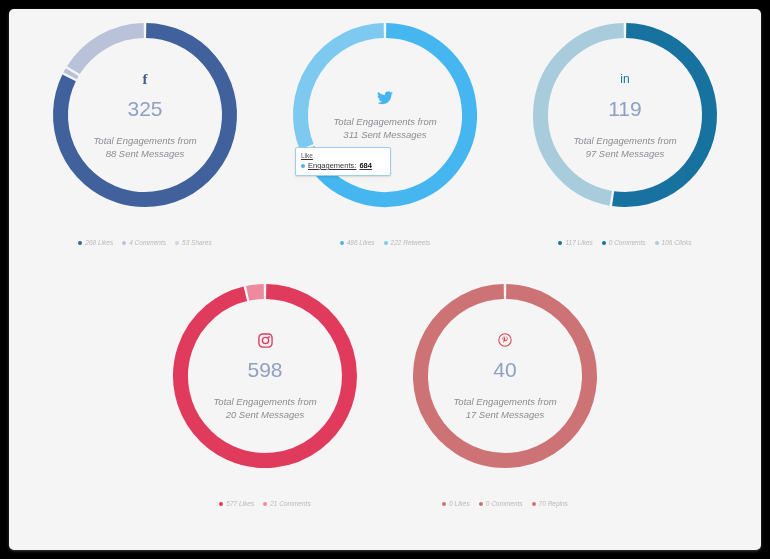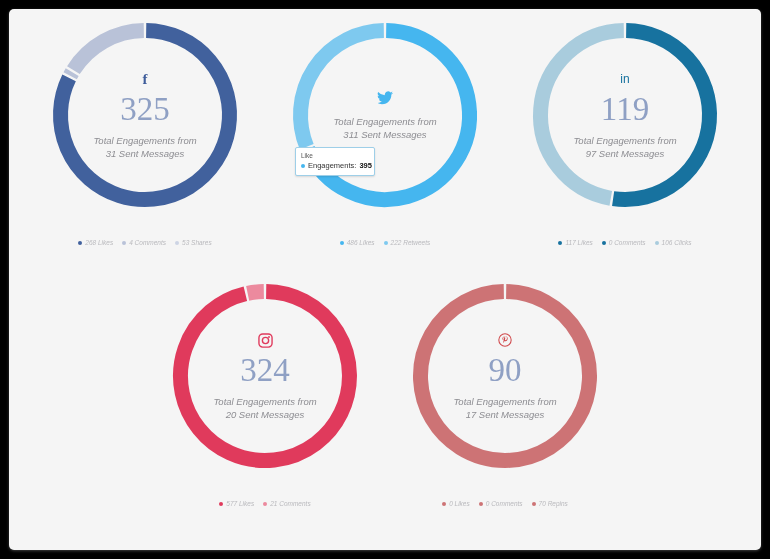--- a/index.html
+++ b/index.html
@@ -49,26 +49,25 @@
   }
   .brand-icon {
     height: 18px;
     line-height: 18px;
     margin-bottom: 2px;
     display: flex;
     align-items: center;
     justify-content: center;
   }
   .big-number {
-    font-size: 33px;
+    font-size: 21px;
     color: #8fa0c4;
     font-weight: 400;
     letter-spacing: 0px;
     line-height: 38px;
-    font-family: Liberation Serif, serif;
   }
   .sub {
     margin-top: 6px;
     font-size: 9.5px;
     font-style: italic;
     color: #8d8d92;
     text-align: center;
     line-height: 13px;
   }
   .legend {
@@ -82,27 +81,28 @@
     color: #b9b9bd;
     white-space: nowrap;
   }
   .legend-item { display: flex; align-items: center; gap: 3px; }
   .dot { width: 4px; height: 4px; border-radius: 50%; display: inline-block; }
   .tooltip {
     position: absolute;
     background: #ffffff;
     border: 1px solid #9ecfe8;
     border-radius: 2px;
-    padding: 3px 2px 4px 5px;
+    padding: 3px 18px 4px 5px;
     font-size: 7.5px;
     color: #333;
     box-shadow: 0 1px 2px rgba(0,0,0,0.12);
     z-index: 20;
     white-space: nowrap;
     font-style: normal;
+    text-decoration: underline;
   }
   .tooltip .tt-title { font-size: 6.5px; color: #555; line-height: 9px; }
   .tooltip .tt-row { display: flex; align-items: center; gap: 3px; line-height: 11px; }
   .tooltip .tt-label { font-size: 7.5px; color: #333; }
   .tooltip .tt-value { font-size: 7.5px; color: #111; font-weight: bold; }
   .row2 { margin-top: 24px; }
   .fb-glyph { font-weight: bold; font-size: 15px; font-family: "Liberation Serif", serif; }
   .li-glyph { font-weight: normal; font-size: 12px; }
 </style>
 </head>
@@ -115,21 +115,21 @@
           <svg width="200" height="200" viewBox="0 0 200 200">
             <path d="M 101.18 15.51 A 84.5 84.5 0 1 1 24.09 62.88" stroke="#41619d" stroke-width="15" fill="none"></path>
             <path d="M 25.16 60.77 A 84.5 84.5 0 0 1 27.19 57.12" stroke="#b9c2d8" stroke-width="15" fill="none"></path>
             <path d="M 28.41 55.11 A 84.5 84.5 0 0 1 98.82 15.51" stroke="#b9c2d8" stroke-width="15" fill="none"></path>
           </svg>
           <div class="center">
             <div class="brand-icon">
               <span class="fb-glyph" style="color:#3e5c9a">f</span>
             </div>
             <div class="big-number">325</div>
-            <div class="sub"><span>Total Engagements from</span><br><span>31 Sent Messages</span></div>
+            <div class="sub"><span>Total Engagements from</span><br><span>88 Sent Messages</span></div>
           </div>
         </div>
         <div class="legend">
           <span class="legend-item">
             <i class="dot" style="background:#41619d"></i>
             <span>268 Likes</span>
           </span>
           <span class="legend-item">
             <i class="dot" style="background:#b9c2d8"></i>
             <span>4 Comments</span>
@@ -152,21 +152,21 @@
                 <path fill="#45b6ef" d="M24 2.4a9.6 9.6 0 0 1-2.8.8A4.9 4.9 0 0 0 23.3.4a9.8 9.8 0 0 1-3.1 1.2A4.9 4.9 0 0 0 11.8 6a13.9 13.9 0 0 1-10-5.1 4.9 4.9 0 0 0 1.5 6.5A4.8 4.8 0 0 1 1 6.8v.1a4.9 4.9 0 0 0 3.9 4.8 4.9 4.9 0 0 1-2.2.1 4.9 4.9 0 0 0 4.6 3.4A9.9 9.9 0 0 1 0 17.3 13.9 13.9 0 0 0 7.5 19.5c9.1 0 14-7.5 14-14v-.6A9.9 9.9 0 0 0 24 2.4z"></path>
               </svg>
             </div>
             <div class="sub"><span>Total Engagements from</span><br><span>311 Sent Messages</span></div>
           </div>
           <div class="tooltip" style="left:10px; top:132px;">
             <div class="tt-title">Like</div>
             <div class="tt-row">
               <i class="dot" style="background:#45b6ef"></i>
               <span class="tt-label">Engagements:</span>
-              <span class="tt-value">395</span>
+              <span class="tt-value">684</span>
             </div>
           </div>
         </div>
         <div class="legend">
           <span class="legend-item">
             <i class="dot" style="background:#45b6ef"></i>
             <span>486 Likes</span>
           </span>
           <span class="legend-item">
             <i class="dot" style="background:#7ec9ef"></i>
@@ -212,21 +212,21 @@
             <path d="M 82.66 17.30 A 84.5 84.5 0 0 1 98.82 15.51" stroke="#ec8a9e" stroke-width="15" fill="none"></path>
           </svg>
           <div class="center">
             <div class="brand-icon">
               <svg width="15" height="15" viewBox="0 0 24 24">
                 <rect x="1.5" y="1.5" width="21" height="21" rx="6" fill="none" stroke="#e03a5c" stroke-width="2.2"></rect>
                 <circle cx="12" cy="12" r="5" fill="none" stroke="#e03a5c" stroke-width="2.2"></circle>
                 <circle cx="17.6" cy="6.4" r="1.5" fill="#e03a5c"></circle>
               </svg>
             </div>
-            <div class="big-number">324</div>
+            <div class="big-number">598</div>
             <div class="sub"><span>Total Engagements from</span><br><span>20 Sent Messages</span></div>
           </div>
         </div>
         <div class="legend">
           <span class="legend-item">
             <i class="dot" style="background:#e03a5c"></i>
             <span>577 Likes</span>
           </span>
           <span class="legend-item">
             <i class="dot" style="background:#ec8a9e"></i>
@@ -239,21 +239,21 @@
           <svg width="200" height="200" viewBox="0 0 200 200">
             <path d="M 101.18 15.51 A 84.5 84.5 0 1 1 98.82 15.51" stroke="#cd7375" stroke-width="15" fill="none"></path>
           </svg>
           <div class="center">
             <div class="brand-icon">
               <svg width="14" height="14" viewBox="0 0 24 24">
                 <circle cx="12" cy="12" r="10.6" fill="none" stroke="#d0484b" stroke-width="1.8"></circle>
                 <path fill="#d0484b" d="M12.4 5.6c-3.1 0-4.9 2-4.9 4.1 0 1 .4 2 1.3 2.4.2.1.3 0 .3-.1l.2-.7c0-.2 0-.3-.1-.4a2.4 2.4 0 0 1-.5-1.5c0-1.9 1.4-3.6 3.6-3.6 2 0 3.1 1.2 3.1 2.8 0 2.1-.9 3.8-2.3 3.8-.8 0-1.3-.6-1.2-1.4.2-.9.6-1.9.6-2.6 0-.6-.3-1.1-1-1.1-.8 0-1.5.8-1.5 1.9 0 .7.2 1.2.2 1.2l-1 4.1c-.2 1 0 2.3 0 2.4 0 .1.1.1.2 0 .1-.1.9-1.1 1.2-2.1l.5-1.7c.2.5.9 1 1.7 1 2.3 0 3.8-2.1 3.8-4.8 0-2.1-1.8-3.7-4.2-3.7z"></path>
               </svg>
             </div>
-            <div class="big-number">90</div>
+            <div class="big-number">40</div>
             <div class="sub"><span>Total Engagements from</span><br><span>17 Sent Messages</span></div>
           </div>
         </div>
         <div class="legend">
           <span class="legend-item">
             <i class="dot" style="background:#cd7375"></i>
             <span>0 Likes</span>
           </span>
           <span class="legend-item">
             <i class="dot" style="background:#cd7375"></i>

